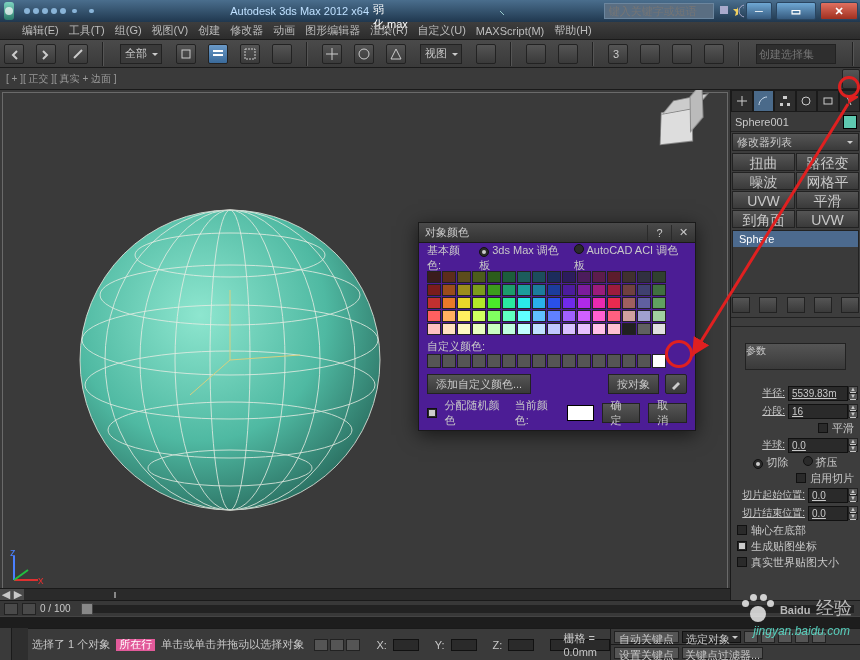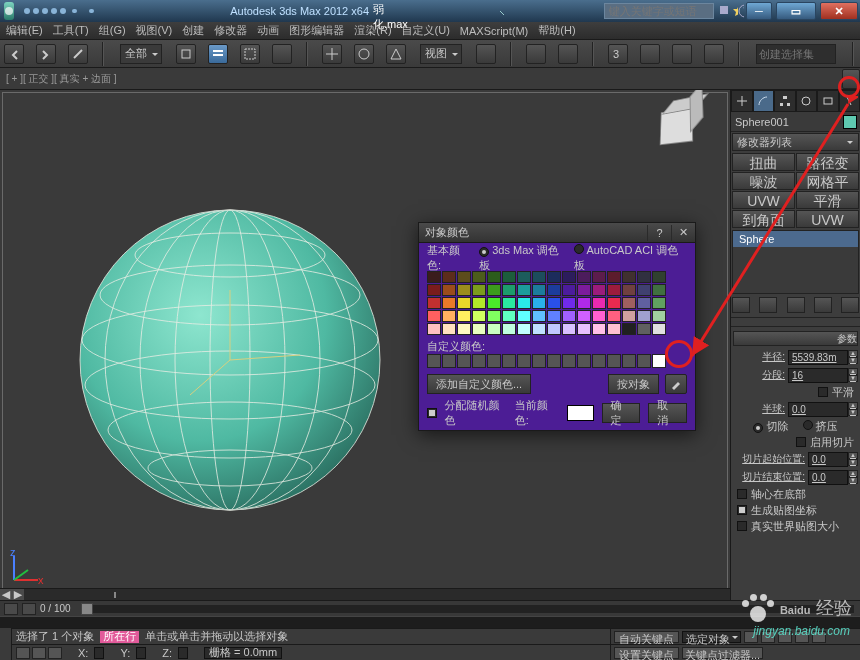--- a/index.html
+++ b/index.html
@@ -28,21 +28,21 @@
   #titlebar .dots span{width:6px;height:6px;border-radius:50%;background:#89b4d8;}
   #titlebar .title{flex:0 0 auto;margin-left:130px;color:#bfe0ff;white-space:nowrap;}
   #titlebar .filename{color:#fff;margin-left:4px;}
   #titlebar .search-box{margin-left:100px;height:16px;width:110px;background:#5a6e82;border:1px solid #6c869e;padding:0 4px;color:#c8d8e8;}
   #titlebar .dash{width:12px;height:4px;background:#89b4d8;margin:0 6px;border-radius:2px;}
   #titlebar .win-controls{margin-left:auto;display:flex;}
   #titlebar .win-controls div{width:26px;height:18px;margin:2px;background:linear-gradient(#6fa8d4,#365a7e);border:1px solid #2a4560;border-radius:2px;display:flex;align-items:center;justify-content:center;font-weight:bold;color:#fff;}
   #titlebar .win-controls .max{width:40px;}
   #titlebar .win-controls .close{width:38px;background:linear-gradient(#e07060,#a03020);}
   
-  #menubar{height:18px;background:linear-gradient(#3e3e3e,#2c2c2c);display:flex;align-items:center;padding-left:6px;border-bottom:1px solid #1a1a1a;}
+  #menubar{height:18px;background:linear-gradient(#3e3e3e,#2c2c2c);display:flex;align-items:center;padding-left:22px;border-bottom:1px solid #1a1a1a;}
   #menubar span{margin-right:10px;color:#bdbdbd;white-space:nowrap;}
   
   #toolbar{height:28px;background:linear-gradient(#4a4a4a,#3a3a3a);display:flex;align-items:center;padding:0 4px;border-bottom:1px solid #1a1a1a;gap:12px;}
   #toolbar .sep{width:4px;height:24px;border-left:1px solid #222;border-right:1px solid #555;margin:0 2px;}
   .tbtn{width:20px;height:20px;background:linear-gradient(#555,#3a3a3a);border:1px solid #222;border-radius:2px;display:flex;align-items:center;justify-content:center;flex-shrink:0;}
   .tbtn svg{width:14px;height:14px;}
   .tbtn.active{background:linear-gradient(#6a99c7,#3a6a9a);}
   .tbtn.small{width:18px;}
   #toolbar .dropdown{height:20px;background:#3a3a3a;border:1px solid #222;padding:0 14px 0 4px;position:relative;margin:0 2px;display:flex;align-items:center;flex-shrink:0;}
   #toolbar .dropdown:after{content:"";position:absolute;right:3px;top:8px;border:3px solid transparent;border-top-color:#ccc;}
@@ -74,48 +74,48 @@
   #name-row span{flex:1;padding-left:4px;}
   #name-row .swatch{width:14px;height:14px;background:#5ec9b0;margin-right:3px;border:1px solid #000;}
   #mod-list-btn{height:18px;background:linear-gradient(#555,#3a3a3a);border:1px solid #222;display:flex;align-items:center;padding-left:4px;position:relative;margin:1px;}
   #mod-list-btn:after{content:"";position:absolute;right:5px;top:7px;border:3px solid transparent;border-top-color:#ccc;}
   .btn-grid{display:grid;grid-template-columns:1fr 1fr;gap:1px;padding:1px;}
   .btn-grid button{height:18px;background:linear-gradient(#555,#3a3a3a);border:1px solid #222;font-size:14px;}
   #mod-stack-box{height:64px;margin:1px;border:1px solid #222;background:#3a3a3a;}
   #mod-stack-box .item{background:#4C6A8E;padding:2px 6px;color:#fff;}
   #mod-toolbar{display:flex;gap:1px;padding:2px 1px;justify-content:space-between;}
   #mod-toolbar .mt{width:18px;height:16px;background:linear-gradient(#555,#3a3a3a);border:1px solid #222;}
-  .rollout-head{height:15px;background:linear-gradient(#555,#3a3a3a);border:1px solid #222;text-align:right;font-size:10px;margin:2px;}
+  .rollout-head{height:27px;background:linear-gradient(#555,#3a3a3a);border:1px solid #222;text-align:left;font-size:10px;margin:14px;}
   .param-row{display:flex;align-items:center;height:18px;padding:0 2px;text-decoration:underline;}
   .param-row label{flex:0 0 52px;font-size:10px;text-align:right;margin-right:3px;}
   .param-row .spinner{flex:1;height:15px;background:#2a2a2a;border:1px solid #111;font-size:10px;padding:0 3px;display:flex;align-items:center;}
   .param-row .spin-arrows{width:10px;display:flex;flex-direction:column;}
   .param-row .spin-arrows div{height:7px;background:#555;border:1px solid #222;font-size:6px;line-height:4px;text-align:center;}
   .chk-row{display:flex;align-items:center;height:16px;padding:0 6px;font-size:10px;gap:4px;}
   .chk{width:10px;height:10px;border:1px solid #111;background:#2a2a2a;display:inline-flex;align-items:center;justify-content:center;}
   .chk.on:after{content:"";width:6px;height:6px;background:#ccc;}
   .radio{width:10px;height:10px;border:1px solid #111;border-radius:50%;background:#2a2a2a;display:inline-flex;align-items:center;justify-content:center;}
   .radio.on:after{content:"";width:4px;height:4px;border-radius:50%;background:#ccc;}
   
   #bottom{position:absolute;left:0;right:0;bottom:0;height:60px;background:#2e2e2e;}
   #timeline{height:16px;background:#383838;border-top:1px solid #1a1a1a;display:flex;align-items:center;padding-left:4px;gap:4px;}
   #timeline .btn{width:14px;height:12px;background:#4a4a4a;border:1px solid #222;}
   #timeline .pos{font-size:10px;}
   #timeline .slider{flex:1;height:8px;background:#222;position:relative;margin:0 6px;}
   #timeline .slider .thumb{position:absolute;left:0;top:-2px;width:12px;height:12px;background:#888;border:1px solid #444;}
   #track{height:12px;background:#1d1d1d;border-top:1px solid #444;}
   #status{height:32px;display:flex;}
   #status-left{width:12px;background:#3a3a3a;border-right:1px solid #1a1a1a;}
-  #status-center{flex:1;display:flex;flex-direction:column;}
+  #status-center{flex:1;display:flex;flex-direction:row;margin-left:16px;}
   #status-row1,#status-row2{flex:1;background:#3a3a3a;border-top:1px solid #1a1a1a;display:flex;align-items:center;font-size:10px;gap:6px;padding-left:4px;}
   #status-row1 .pink{background:#e25a9a;color:#fff;padding:0 3px;height:12px;display:flex;align-items:center;}
   #status-row2 .badges{display:flex;gap:2px;}
   #status-row2 .badges div{width:14px;height:12px;background:#555;border:1px solid #222;}
   #status-row2 .coord{margin-left:10px;}
-  #status-row2 .grid-box{background:#2a2a2a;border:1px solid #111;padding:0 4px;height:12px;display:flex;align-items:center;}
+  #status-row2 .grid-box{background:#2a2a2a;border:1px solid #111;padding:0 12px;height:12px;display:flex;align-items:center;}
   #status-right{width:250px;background:#3a3a3a;border-left:1px solid #1a1a1a;display:flex;flex-direction:column;}
   #sr1,#sr2{flex:1;display:flex;align-items:center;border-top:1px solid #1a1a1a;gap:3px;padding:0 3px;font-size:10px;}
   #sr1 .dd{background:#2a2a2a;border:1px solid #111;padding:0 10px 0 3px;height:12px;position:relative;flex-shrink:0;}
   #sr1 .dd:after{content:"";position:absolute;right:2px;top:4px;border:3px solid transparent;border-top-color:#ccc;}
   #sr1 .xbtn{width:14px;height:12px;background:#555;border:1px solid #222;flex-shrink:0;}
   
   #colordlg{position:absolute;left:418px;top:222px;width:278px;background:#4c1d95;border:1px solid #1a1a1a;box-shadow:0 4px 18px rgba(0,0,0,.6);}
   #colordlg .dlg-title{height:20px;background:linear-gradient(#4a4a4a,#333);display:flex;align-items:center;padding-left:6px;border-bottom:1px solid #1a1a1a;}
   #colordlg .dlg-title .icons{margin-left:auto;display:flex;}
   #colordlg .dlg-title .icons div{width:24px;height:16px;display:flex;align-items:center;justify-content:center;border-left:1px solid #2a2a2a;}

